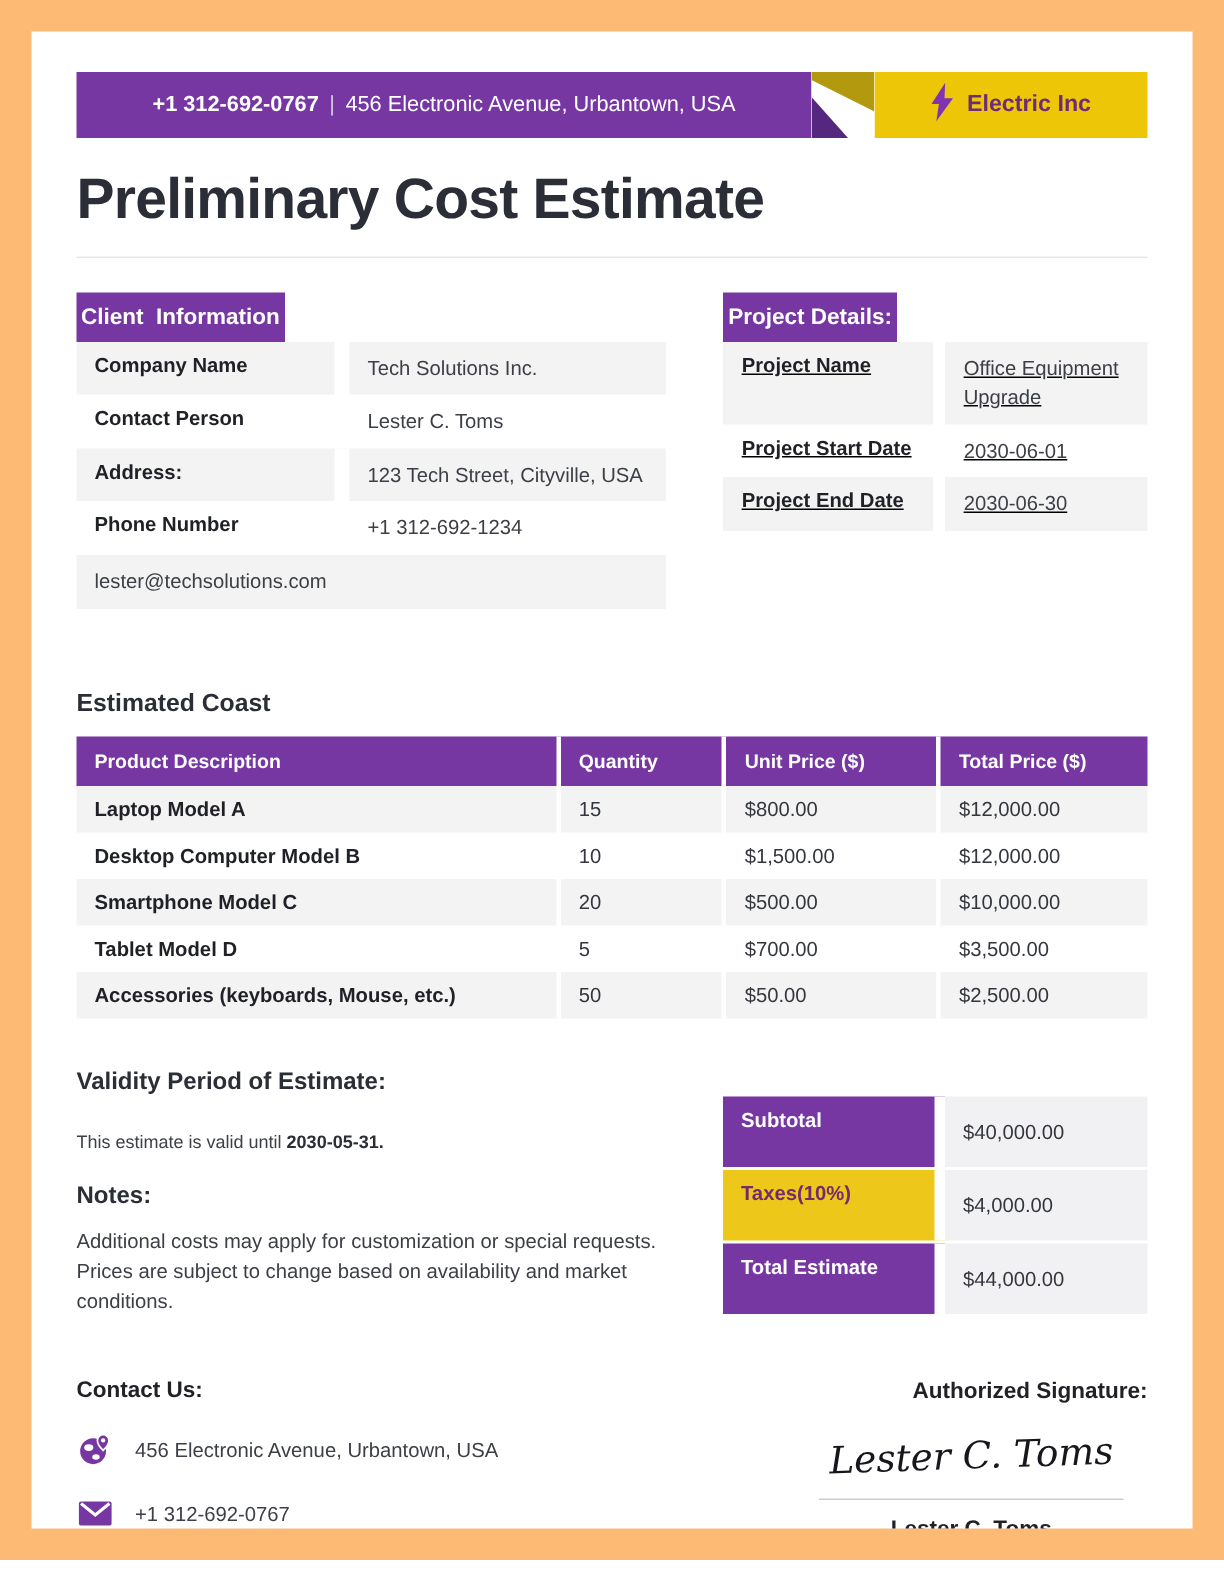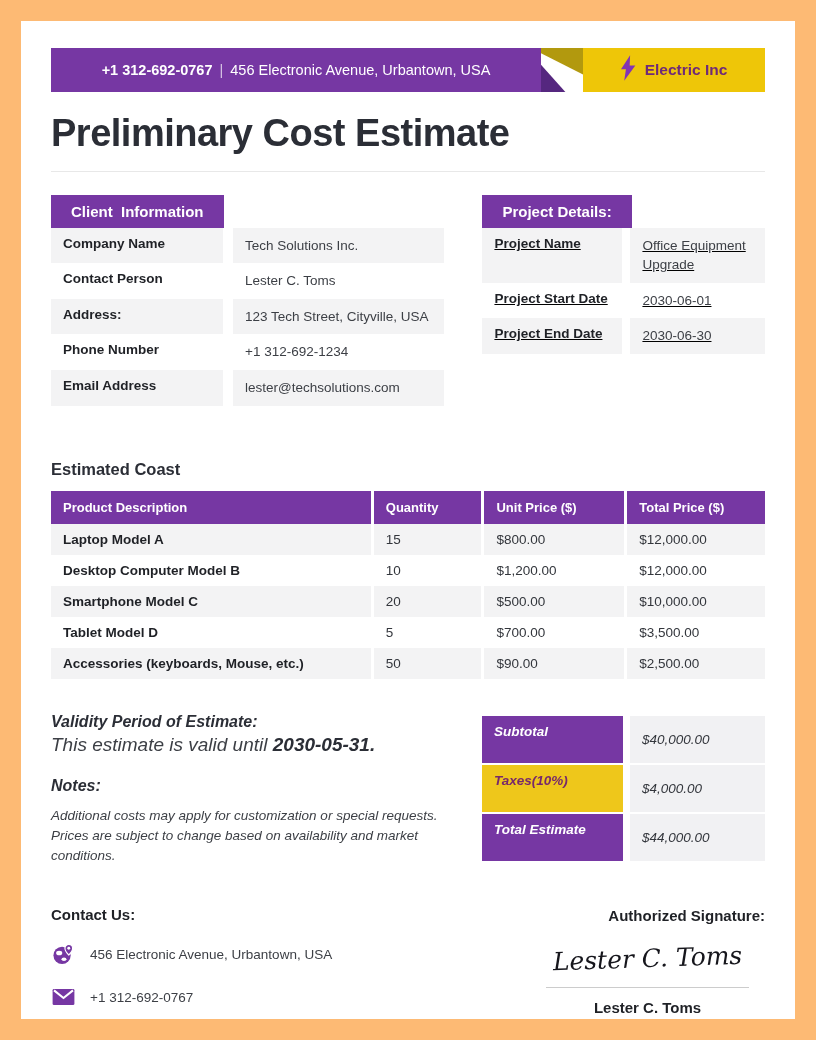--- a/index.html
+++ b/index.html
@@ -51,21 +51,21 @@
     color:#2b2e36; letter-spacing:-0.5px; line-height:1.15;
   }
   .rule { border:none; border-top:1px solid #e8e8e8; margin:15px 0 0; }
 
   
   .info-section { display:flex; gap:38px; margin-top:23px; }
   .client { width:394px; }
   .project { width:283px;text-decoration:underline; }
   .mini-head {
     display:inline-block; background:#7637a3; color:#fff;
-    font-weight:bold; font-size:15px; padding:8px 20px;
+    font-weight:bold; font-size:15px; padding:8px 3px;
     white-space:pre-wrap;
   }
   .irow { display:flex; font-size:13.5px; }
   .irow:nth-child(odd) > div { background:#f3f3f4; }
   .ilabel {
     width:182px; padding:8px 12px; font-weight:bold; color:#1f2126;
     border-right:10px solid #fff; flex-shrink:0;
   }
   .project .ilabel { width:148px; border-right-width:8px; }
   .ivalue { flex:1; padding:8px 12px; color:#3c3f45; line-height:1.45; }
@@ -77,24 +77,24 @@
     background:#7637a3; color:#fff; text-align:left;
     font-weight:bold; font-size:13px; padding:9px 12px;
   }
   .cost th + th, .cost td + td { border-left:3px solid #fff; }
   .cost td { padding:8px 12px; color:#33363c; }
   .cost td:first-child { font-weight:bold; color:#1f2126; }
   .cost tbody tr:nth-child(odd) { background:#f3f3f4; }
   .col-desc { width:45%; } .col-qty { width:15.5%; } .col-unit { width:20%; } .col-total { width:19.5%; }
 
   
-  .mid { display:flex; gap:24px; margin-top:34px; align-items:center;font-style:italic; }
+  .mid { display:flex; gap:24px; margin-top:34px; align-items:flex-end; }
   .mid-left { flex:1; }
   .sub-head { margin:0; font-size:16px; font-weight:bold; color:#2b2e36; }
-  .vtext { margin:3px 0 0; font-size:19px; color:#3c3f45; }
+  .vtext { margin:23px 0 0; font-size:12px; color:#3c3f45; }
   .vtext b { color:#2b2e36; }
   .notes-head { margin-top:21px; }
   .ntext { margin:11px 0 0; font-size:13.5px; color:#3c3f45; line-height:1.5; max-width:390px; }
 
   .summary { width:283px; }
   .srow { display:flex; margin-bottom:2px; font-size:13.5px; }
   .slabel {
     width:148px; padding:8px 12px; font-weight:bold;
     border-right:7px solid #fff; flex-shrink:0;
   }
@@ -161,21 +161,20 @@
           </div>
           <div class="irow">
             <div class="ilabel">Address:</div>
             <div class="ivalue">123 Tech Street, Cityville, USA</div>
           </div>
           <div class="irow">
             <div class="ilabel">Phone Number</div>
             <div class="ivalue">+1 312-692-1234</div>
           </div>
           <div class="irow">
-            <div class="ilabel">Email Address</div>
             <div class="ivalue">lester@techsolutions.com</div>
           </div>
         </div>
       </div>
 
       <div class="project">
         <div class="mini-head">Project Details:</div>
         <div class="rows">
           <div class="irow">
             <div class="ilabel">Project Name</div>
@@ -212,39 +211,39 @@
       <tbody>
         <tr>
           <td>Laptop Model A</td>
           <td>15</td>
           <td>$800.00</td>
           <td>$12,000.00</td>
         </tr>
         <tr>
           <td>Desktop Computer Model B</td>
           <td>10</td>
-          <td>$1,200.00</td>
+          <td>$1,500.00</td>
           <td>$12,000.00</td>
         </tr>
         <tr>
           <td>Smartphone Model C</td>
           <td>20</td>
           <td>$500.00</td>
           <td>$10,000.00</td>
         </tr>
         <tr>
           <td>Tablet Model D</td>
           <td>5</td>
           <td>$700.00</td>
           <td>$3,500.00</td>
         </tr>
         <tr>
           <td>Accessories (keyboards, Mouse, etc.)</td>
           <td>50</td>
-          <td>$90.00</td>
+          <td>$50.00</td>
           <td>$2,500.00</td>
         </tr>
       </tbody>
     </table>
 
     <div class="mid">
       <div class="mid-left">
         <p class="sub-head">Validity Period of Estimate:</p>
         <p class="vtext"><span>This estimate is valid until </span><b>2030-05-31.</b></p>
         <p class="sub-head notes-head">Notes:</p>

